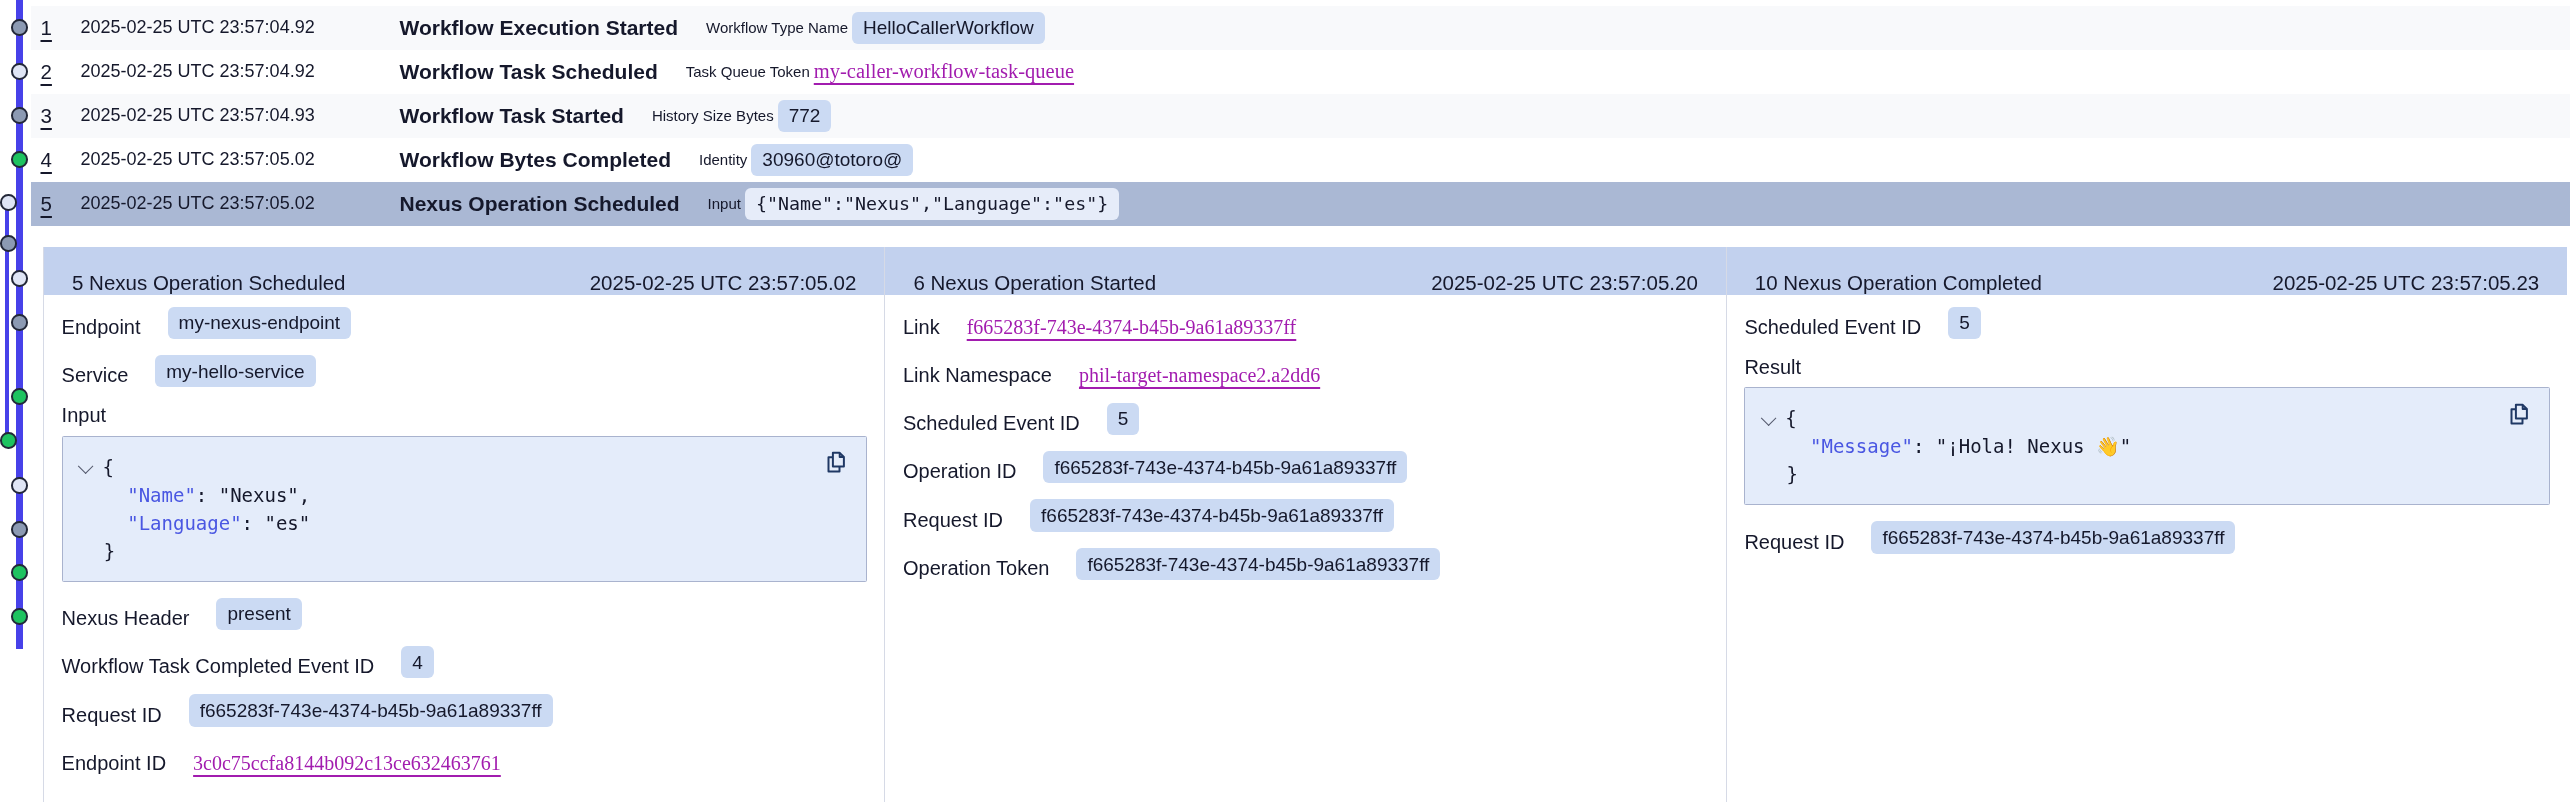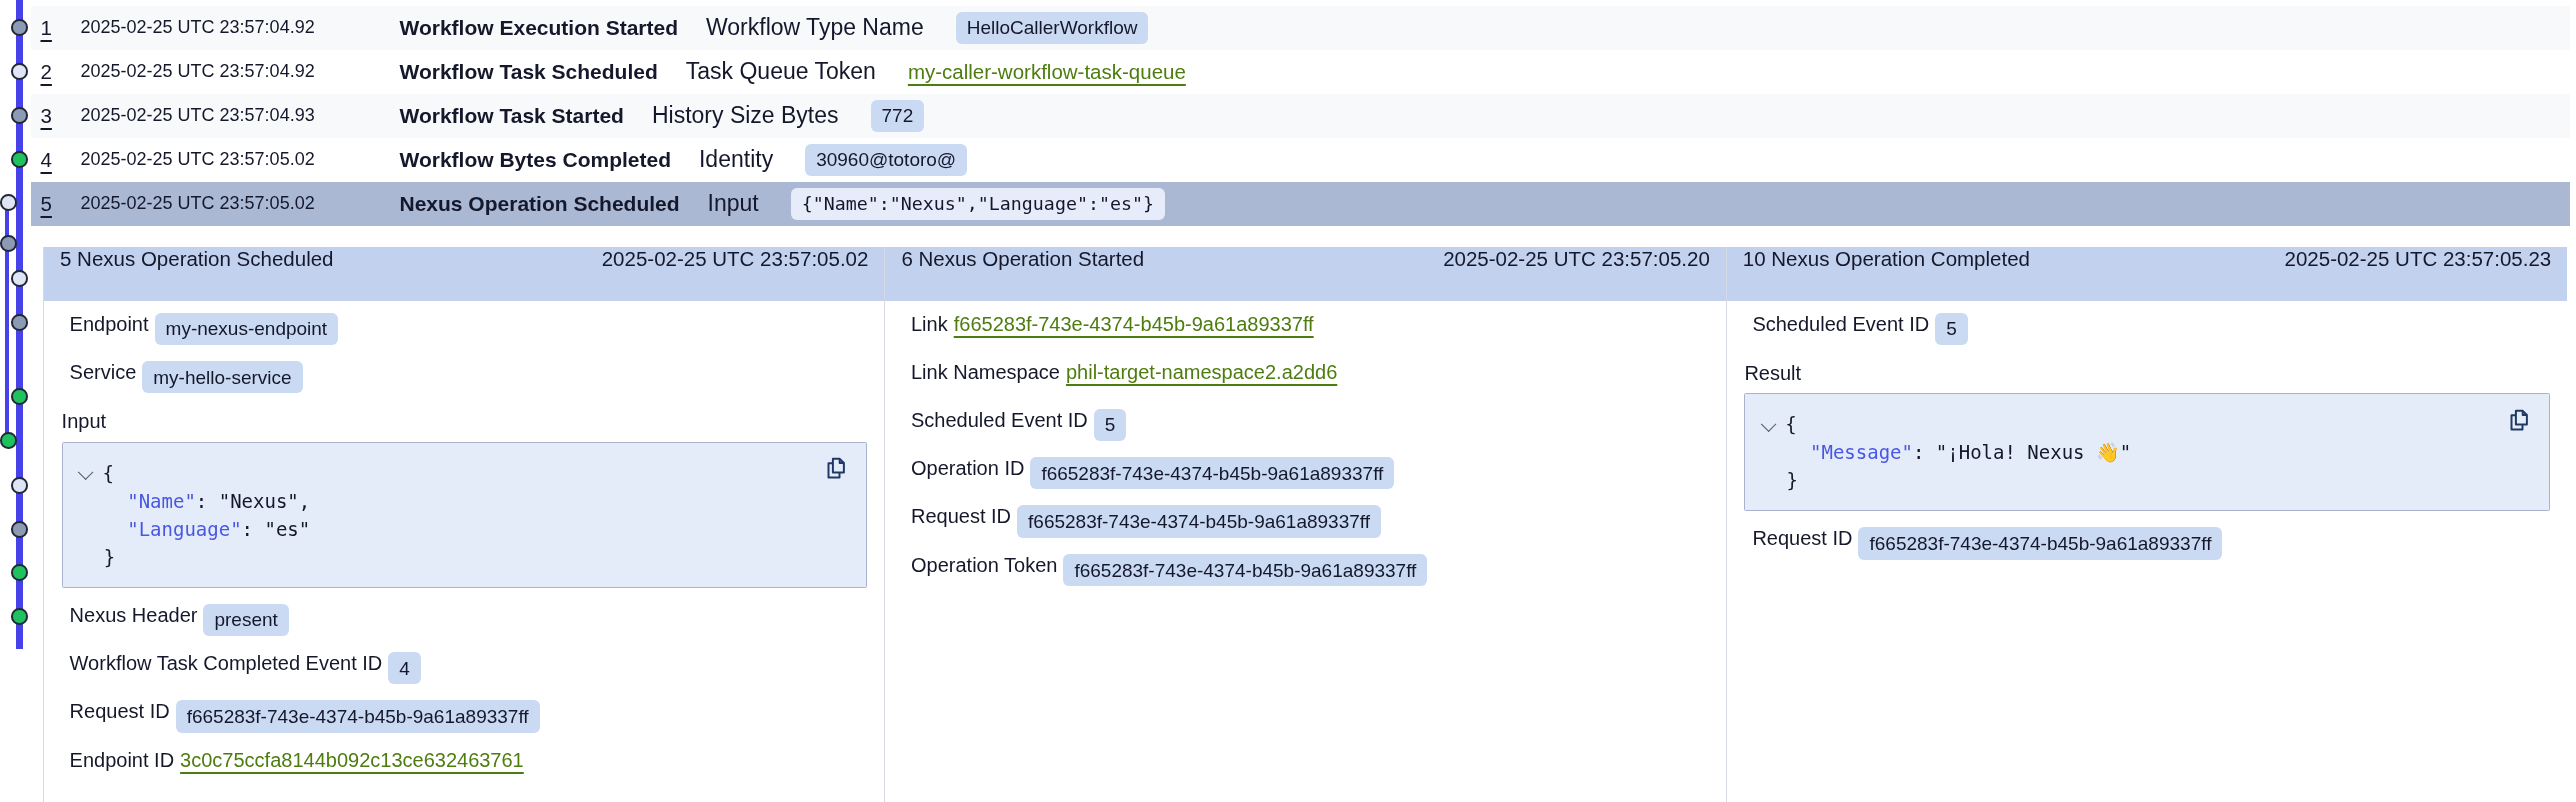--- a/index.html
+++ b/index.html
@@ -17,35 +17,35 @@
   .tl-node.green { background:#1ec360; }
 
   
   .rows { position:absolute; left:31px; top:5.9px; right:5.9px; }
   .erow { display:flex; align-items:center; height:44px; padding-left:9.5px; background:#ffffff; }
   .erow.alt { background:#f8f9fb; }
   .erow.selected { background:#aab8d4; }
   .num { width:40px; font-size:20.5px; color:#15182b; text-decoration:underline; text-underline-offset:5.1px; text-decoration-thickness:1.5px; cursor:pointer; flex:0 0 auto; }
   .time { width:319px; font-size:18px; flex:0 0 auto; }
   .ename { font-size:21px; font-weight:700; margin-right:28px; white-space:nowrap;text-align:center; }
-  .alabel { font-size:23px; margin-right:32px; white-space:nowrap; }
+  .alabel { font-size:15px; margin-right:4px; white-space:nowrap; }
   .badge { display:inline-block; background:#cbdaf3; border-radius:5.9px; padding:3.7px 11px; font-size:19px; line-height:25px; white-space:nowrap; }
   .badge.light { background:#e6ecf9; }
   .badge.mono { font-family:"DejaVu Sans Mono", monospace; font-size:18.3px; }
-  .vlink { font-size:20px; color:#4d7c0f; text-decoration:underline; text-underline-offset:5.1px; text-decoration-thickness:1.5px; cursor:pointer; white-space:nowrap; }
+  .vlink { font-size:20px; color:#a21caf; text-decoration:underline; text-underline-offset:5.1px; text-decoration-thickness:1.5px; cursor:pointer; white-space:nowrap;font-family:Liberation Serif, serif; }
   .erow .vlink { font-size:20.5px; }
 
   
   .panels { position:absolute; left:43px; top:247px; right:8.8px; bottom:0; display:flex; align-items:stretch; }
   .panel { flex:1 1 0; border-left:1.5px solid #d6dae6; display:flex; flex-direction:column; min-width:0; }
-  .phead { height:54px; background:#c2d1ee; display:flex; align-items:flex-start; justify-content:space-between; padding:0 16px; flex:0 0 auto; }
+  .phead { height:48px; background:#c2d1ee; display:flex; align-items:flex-end; justify-content:space-between; padding:0 28px; flex:0 0 auto; }
   .ptitle { font-size:20.5px; font-weight:500; }
   .ptime { font-size:20.5px; font-weight:500; }
   .pbody { padding:11.7px 17.6px 0 17.6px; }
-  .field { display:flex; align-items:flex-start; gap:6px; min-height:32px; margin-bottom:16px;margin-left:8px; }
+  .field { display:flex; align-items:flex-end; gap:27px; min-height:32px; margin-bottom:16px; }
   .flabel { font-size:20px; white-space:nowrap; }
   .input-label { margin:2.9px 0 7.3px 0; min-height:25px; display:flex; align-items:center; }
 
   
   .codeblock { position:relative; background:#e4ecfa; border:1.5px solid #a9b3ce; border-radius:1.5px; padding:16px 17.6px; margin:0 0 16px 0; font-family:"DejaVu Sans Mono", monospace; font-size:19px; line-height:28px; color:#15182b; }
   .cline { white-space:pre; }
   .ind1 { padding-left:23.5px; }
   .ind2 { padding-left:47px; }
   .jkey { color:#4a57e2; }
   .chev { display:inline-block; width:9.5px; height:9.5px; border-left:1.8px solid #565b6e; border-bottom:1.8px solid #565b6e; transform:rotate(-45deg) translate(1.5px,-1.5px); margin-right:11.7px; cursor:pointer; }

